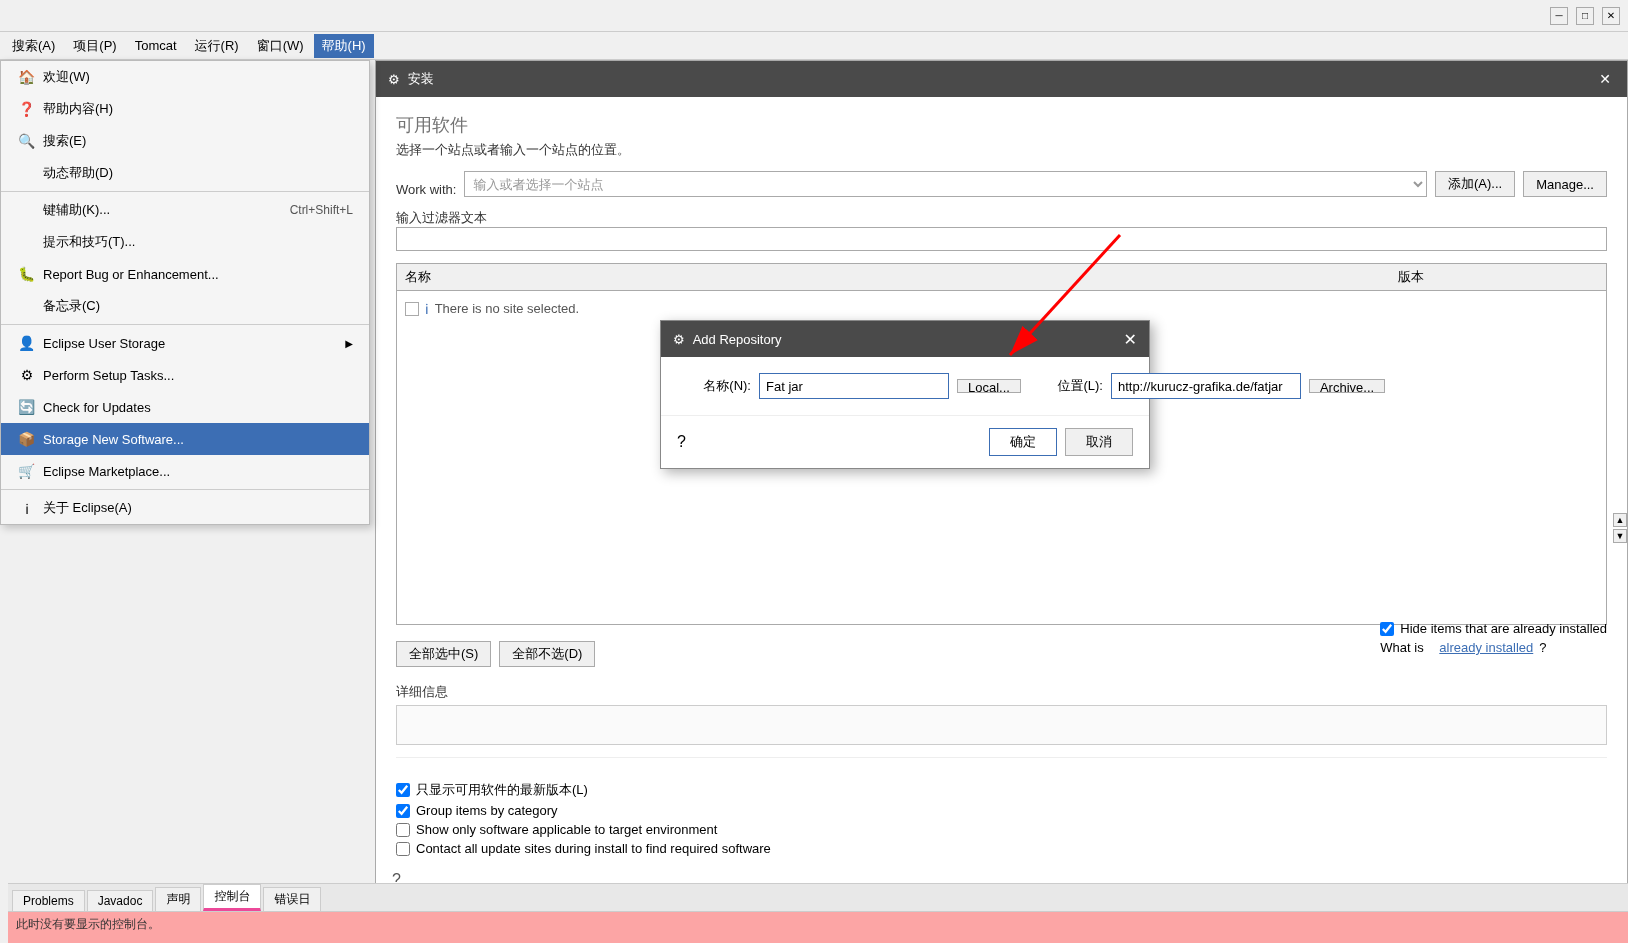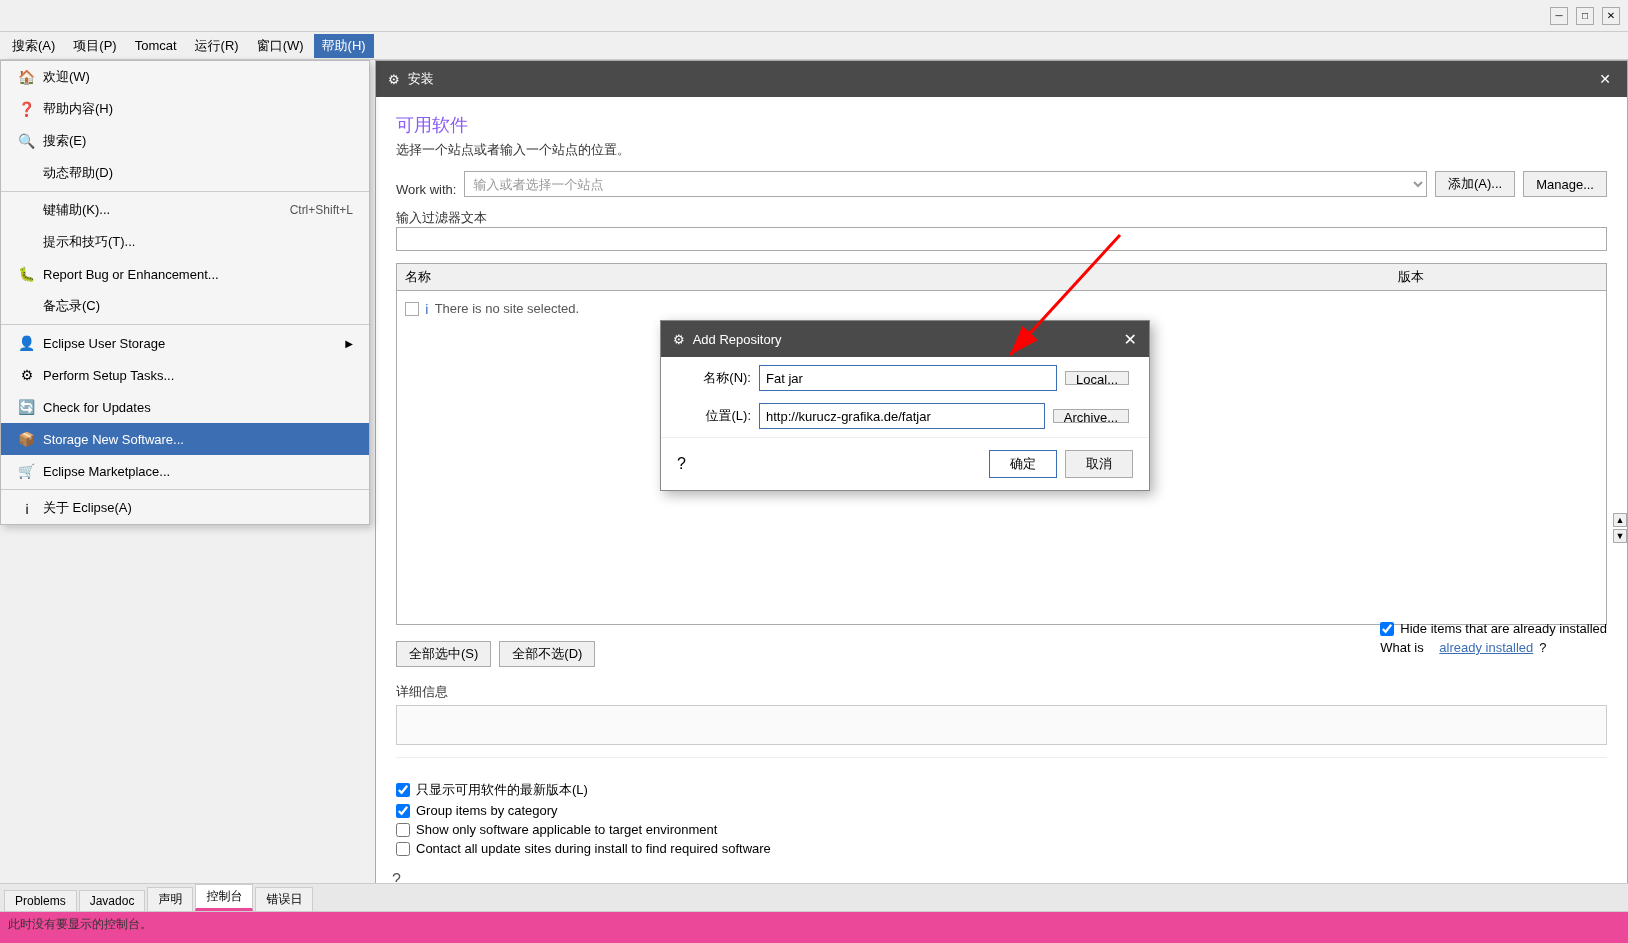--- a/index.html
+++ b/index.html
@@ -151,21 +151,21 @@
     .dialog-content {
       flex: 1;
       padding: 16px 20px;
       display: flex;
       flex-direction: column;
       gap: 12px;
     }
     .dialog-header h2 {
       font-size: 18px;
       font-weight: normal;
-      color: #8b5cf6;
+      color: #737373;
       margin-bottom: 4px;
     }
     .dialog-header p {
       font-size: 13px;
       color: #333;
     }
 
     
     .work-with-row {
       display: flex;
@@ -314,23 +314,23 @@
     }
     .add-repo-close {
       margin-left: auto;
       cursor: pointer;
       font-size: 16px;
       background: none;
       border: none;
       color: white;
     }
     .add-repo-body {
-      padding: 8px 20px;
-      display: flex;
-      flex-direction: column;
+      padding: 16px 20px;
+      display: flex;
+      flex-direction: row;
       gap: 12px;
     }
     .repo-row {
       display: flex;
       align-items: center;
       gap: 8px;
     }
     .repo-label {
       width: 70px;
       font-size: 13px;
@@ -389,24 +389,24 @@
       width: 280px;
       height: 200px;
       pointer-events: none;
       z-index: 300;
     }
 
     
     .status-bar {
       position: absolute;
       bottom: 0;
-      left: 0;
+      left: 8px;
       right: 0;
       height: 60px;
-      background: #ec4899;
+      background: #fca5a5;
       border-top: 1px solid #ccc;
       display: flex;
       flex-direction: column;
     }
     .status-tabs {
       display: flex;
       height: 28px;
       border-bottom: 1px solid #ccc;
       align-items: flex-end;
       padding-left: 4px;

